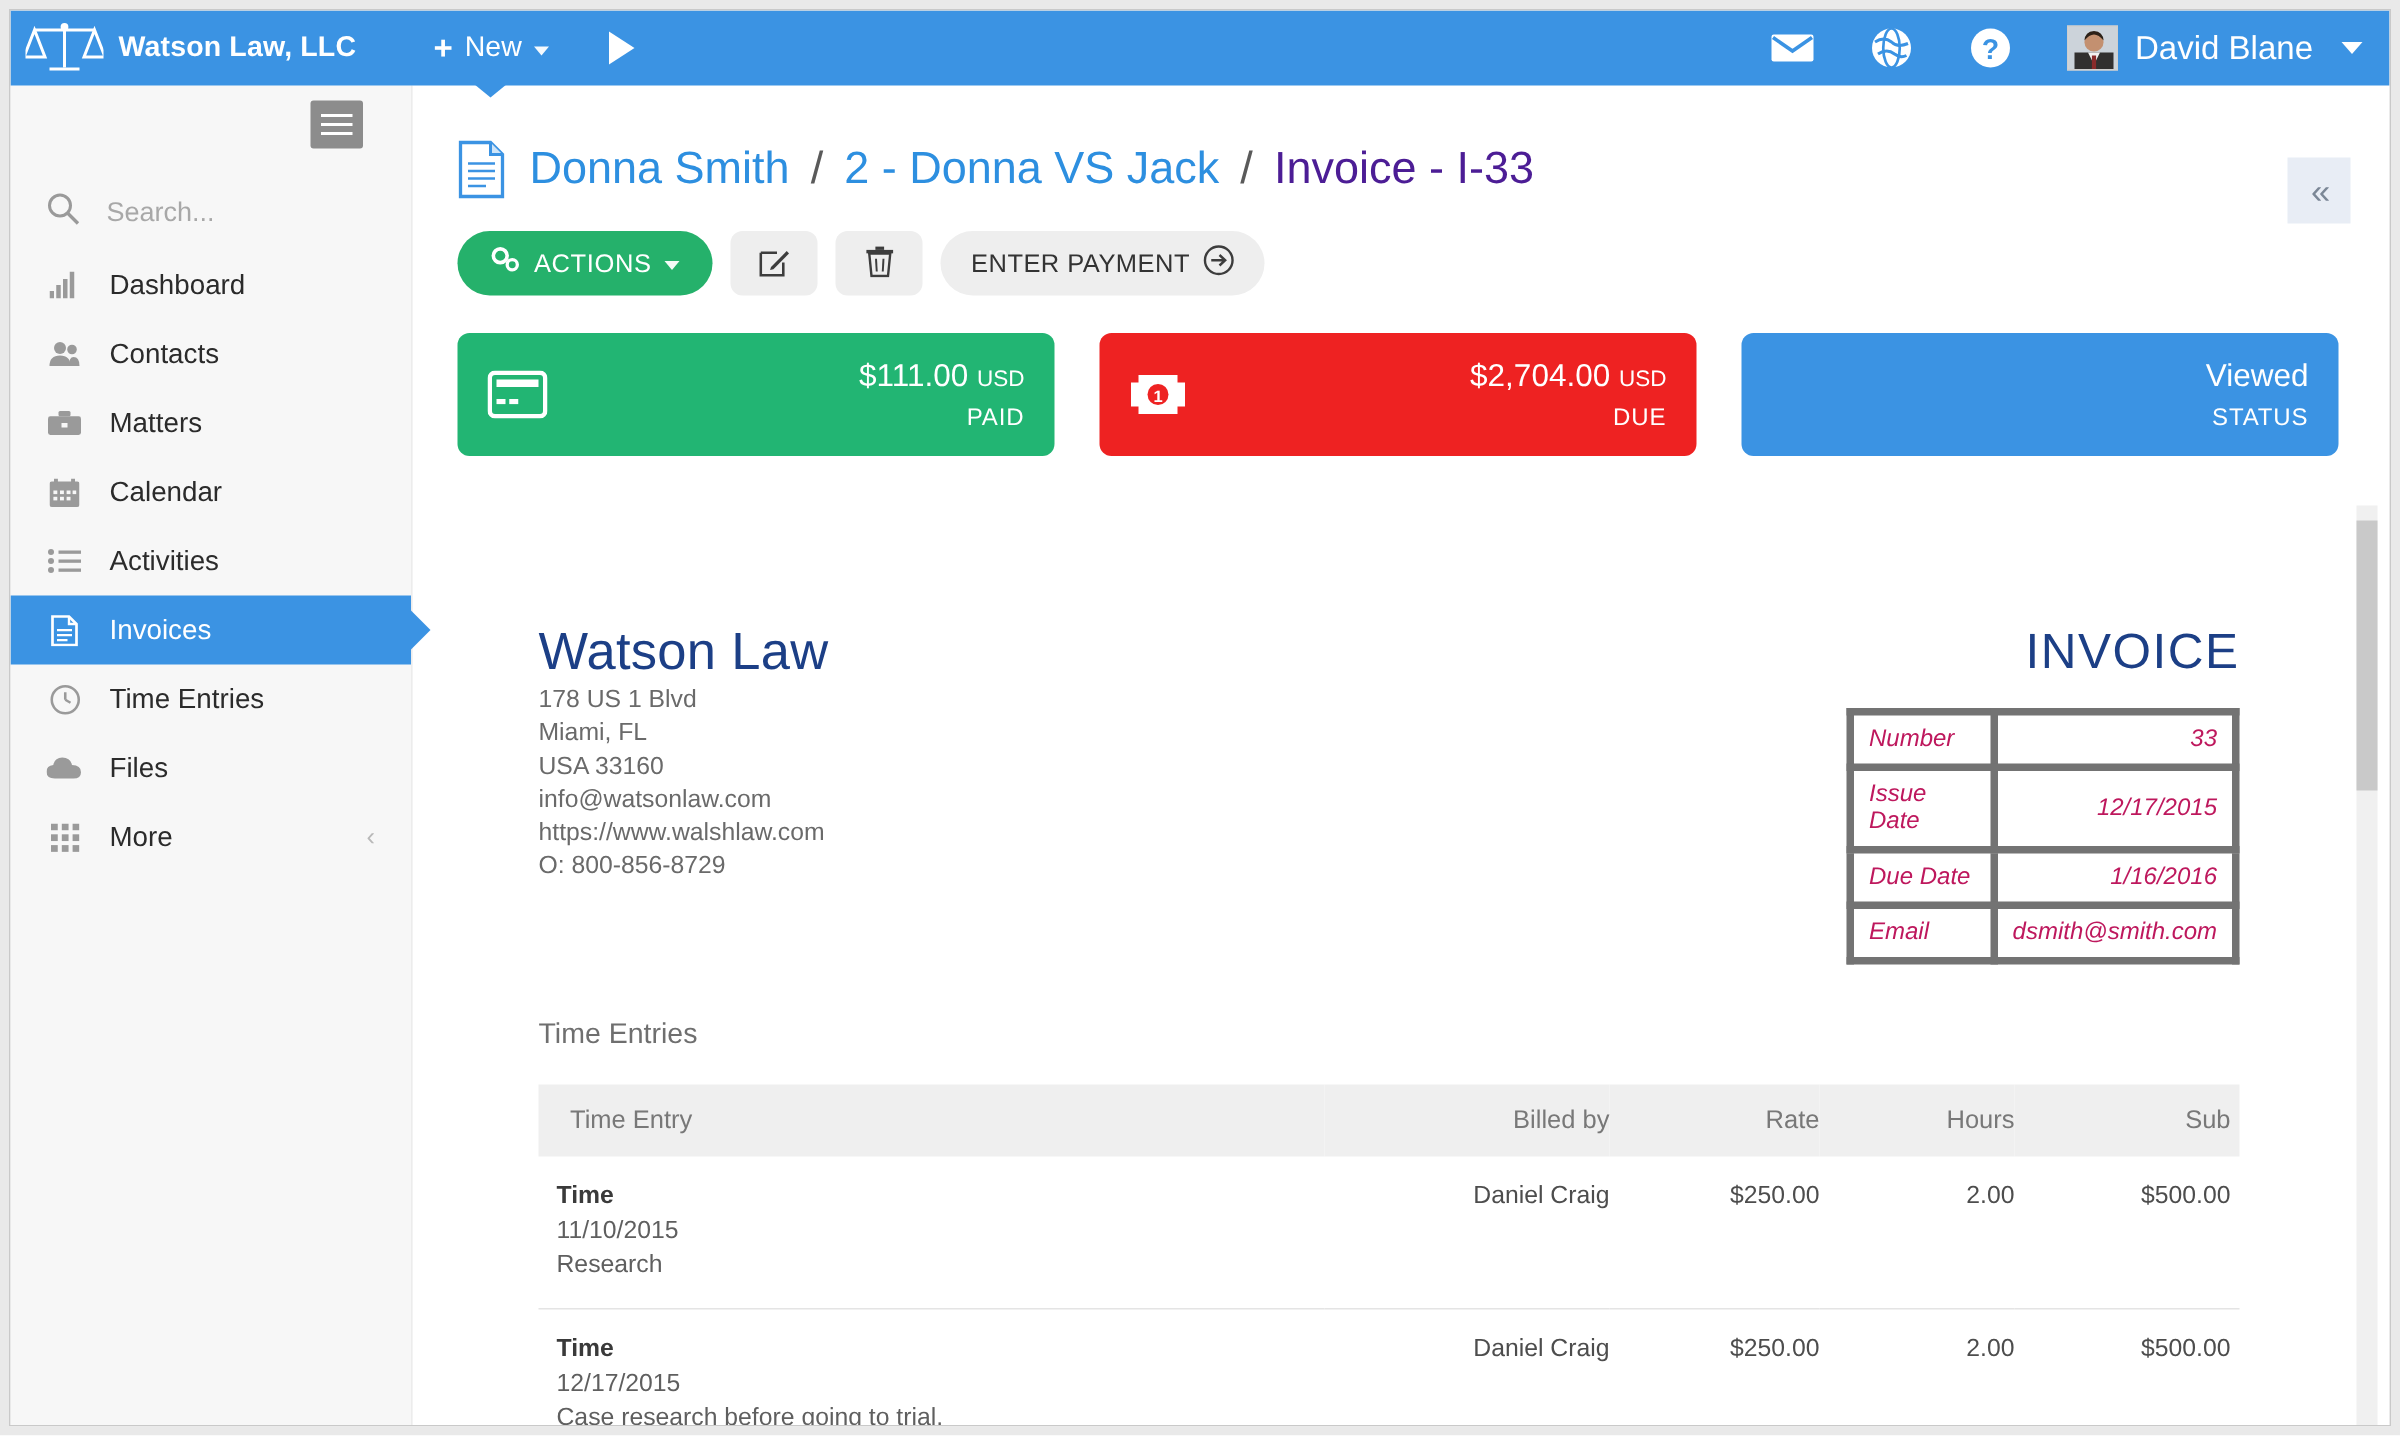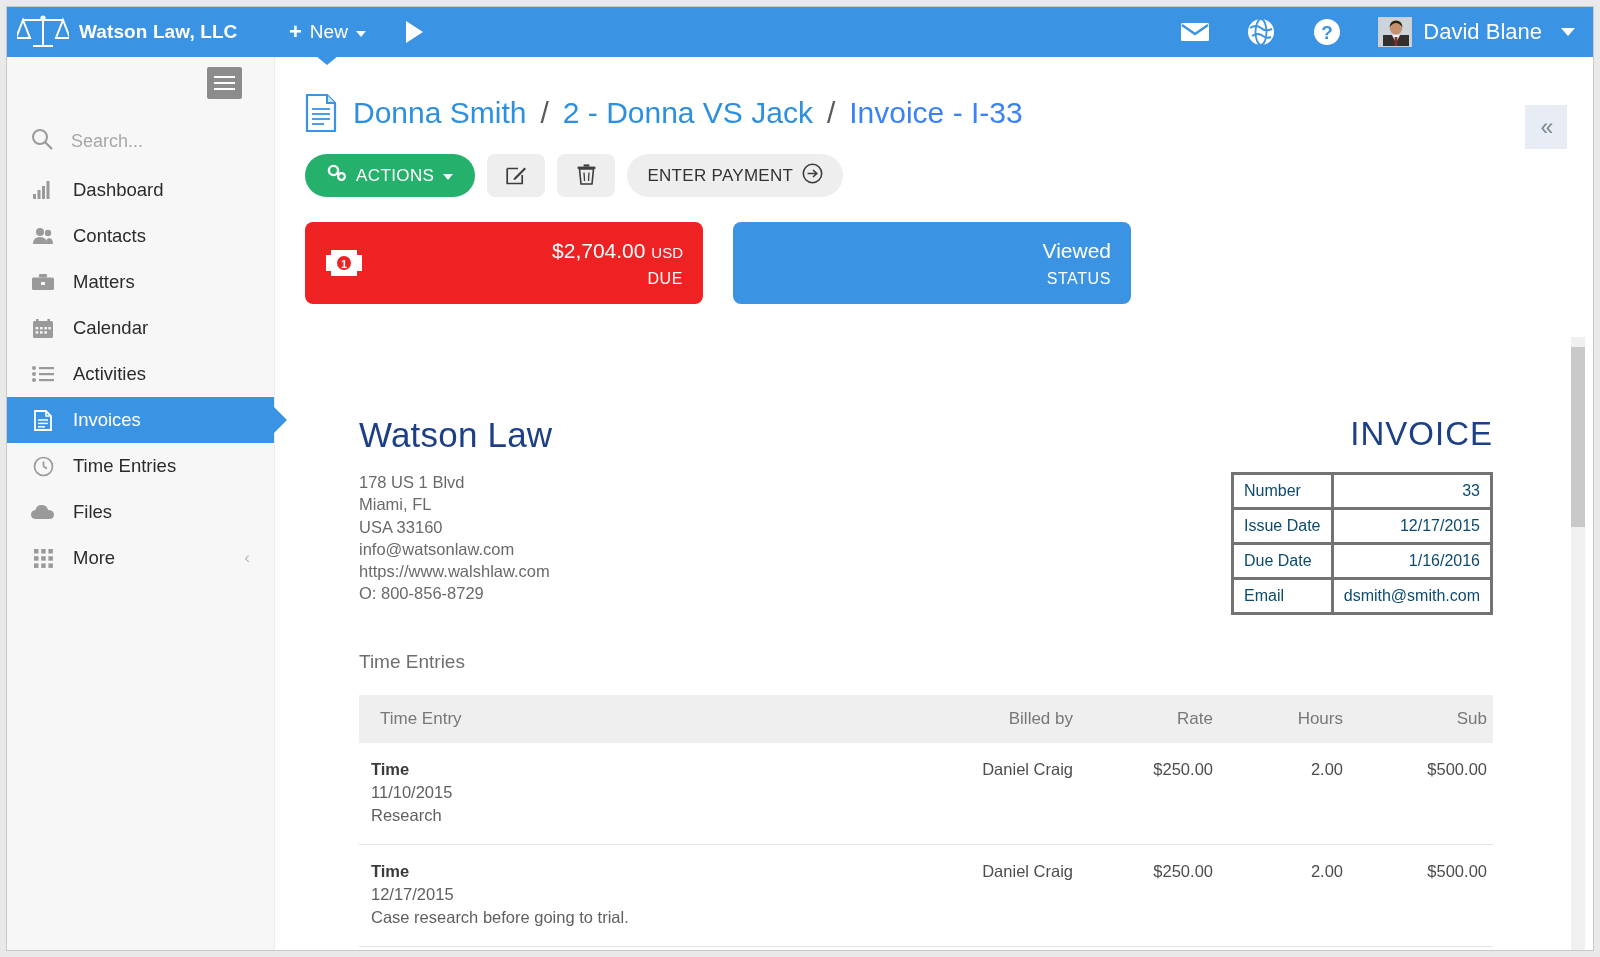--- a/index.html
+++ b/index.html
@@ -142,21 +142,21 @@
     display: flex; align-items: center; justify-content: center;
     color: #7b8796; font-size: 23px; cursor: pointer; z-index: 12;
     letter-spacing: -2px;
   }
 
   .breadcrumb {
     display: flex; align-items: center; gap: 14px;
     padding: 36px 0 0 30px;
   }
   .doc-icon { width: 34px; height: 40px; flex: 0 0 34px; }
-  .crumb-text { font-size: 30px; color: #3b82f6; white-space: nowrap; }
+  .crumb-text { font-size: 30px; color: #4c1d95; white-space: nowrap; }
   .crumb-link { color: #2d8fe0; cursor: pointer; }
   .crumb-sep { color: #5a5a5a; }
 
   .actionbar { display: flex; align-items: center; gap: 12px; padding: 21px 0 0 30px; }
   .btn-actions {
     background: #25b16b; color: #fff; border: none; border-radius: 22px;
     height: 43px; padding: 0 22px; font-size: 17px; letter-spacing: .4px;
     display: flex; align-items: center; gap: 9px; cursor: pointer;
     font-family: "Liberation Sans", sans-serif;
   }
@@ -190,33 +190,33 @@
   .paper-scroll {
     position: absolute; top: 330px; left: 0; right: 0; bottom: 0;
     overflow: hidden;
   }
   .paper { padding: 28px 100px 0 84px; position: relative; }
   .inv-head { display: flex; }
   .firm-name {
     font-size: 35px; color: #1c3f86; font-weight: normal; letter-spacing: .2px;
   }
   .firm-addr {
-    margin-top: 16px; font-size: 16.5px; color: #6a6a6a; line-height: 1.35;
+    margin-top: 0; font-size: 16.5px; color: #6a6a6a; line-height: 1.35;
   }
   .inv-right { margin-left: auto; width: 262px; }
   .inv-word {
     font-size: 33px; color: #1c3f86; text-align: right; letter-spacing: 1px;
   }
   .inv-table {
     margin-top: 19px; width: 100%; border-collapse: collapse;
     border: 1px solid #b3b3b3;
   }
   .inv-table td {
-    border: 3px solid #737373; padding: 7px 10px;
-    font-size: 16px; color: #0c4a6e;
+    border: 5px solid #737373; padding: 7px 10px;
+    font-size: 16px; color: #be185d; font-style: italic;
   }
   .inv-table td.val { text-align: right; }
 
   .section-title { margin-top: 36px; font-size: 19px; color: #6f6f6f; }
 
   .te-table { width: 100%; border-collapse: collapse; margin-top: 22px; }
   .te-table thead th {
     background: #efefef; color: #787878; font-weight: normal;
     font-size: 17px; padding: 14px 0; text-align: right;
   }
@@ -534,20 +534,37 @@
           <svg width="21" height="21" viewBox="0 0 21 21">
             <circle cx="10.5" cy="10.5" r="9.2" fill="none" stroke="#3d3d3d" stroke-width="1.6"></circle>
             <path d="M5.5 10.5 H14.5 M11 7 L14.8 10.5 L11 14" fill="none" stroke="#3d3d3d" stroke-width="1.6"></path>
           </svg>
         </span>
       </button>
     </div>
 
     <div class="cards">
 
+      <div class="card card-paid">
+        <span class="card-ico">
+          <svg width="40" height="32" viewBox="0 0 40 32">
+            <rect x="1.5" y="1.5" width="37" height="29" rx="3.5" fill="none" stroke="#fff" stroke-width="3"></rect>
+            <rect x="6" y="6" width="28" height="5" fill="#fff"></rect>
+            <rect x="6" y="19" width="6" height="3.4" fill="#fff"></rect>
+            <rect x="14.5" y="19" width="6" height="3.4" fill="#fff"></rect>
+          </svg>
+        </span>
+        <span class="card-txt">
+          <div class="card-amt">
+            <span>$111.00</span>
+            <span class="cur">USD</span>
+          </div>
+          <div class="card-lbl">PAID</div>
+        </span>
+      </div>
 
       <div class="card card-due">
         <span class="card-ico">
           <svg width="38" height="30" viewBox="0 0 38 30">
             <rect x="1" y="2" width="36" height="26" fill="#fff"></rect>
             <circle cx="19" cy="15" r="7" fill="#ee2222"></circle>
             <text x="19" y="20" font-size="11" font-weight="bold" text-anchor="middle" fill="#ffffff" font-family="Liberation Sans, sans-serif">1</text>
             <g fill="#ee2222">
               <rect x="1" y="2" width="5" height="5"></rect>
                   <rect x="32" y="2" width="5" height="5"></rect>

